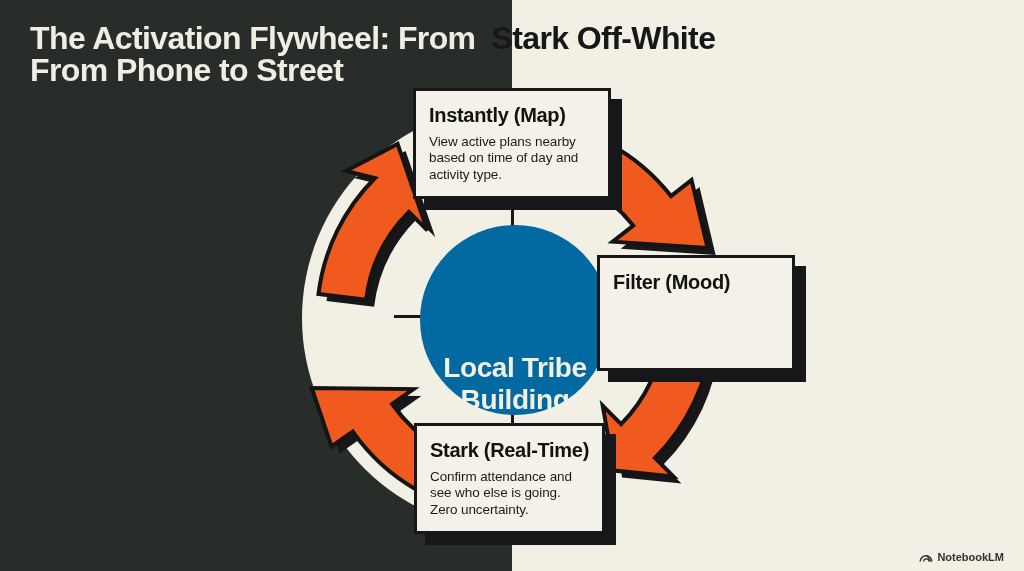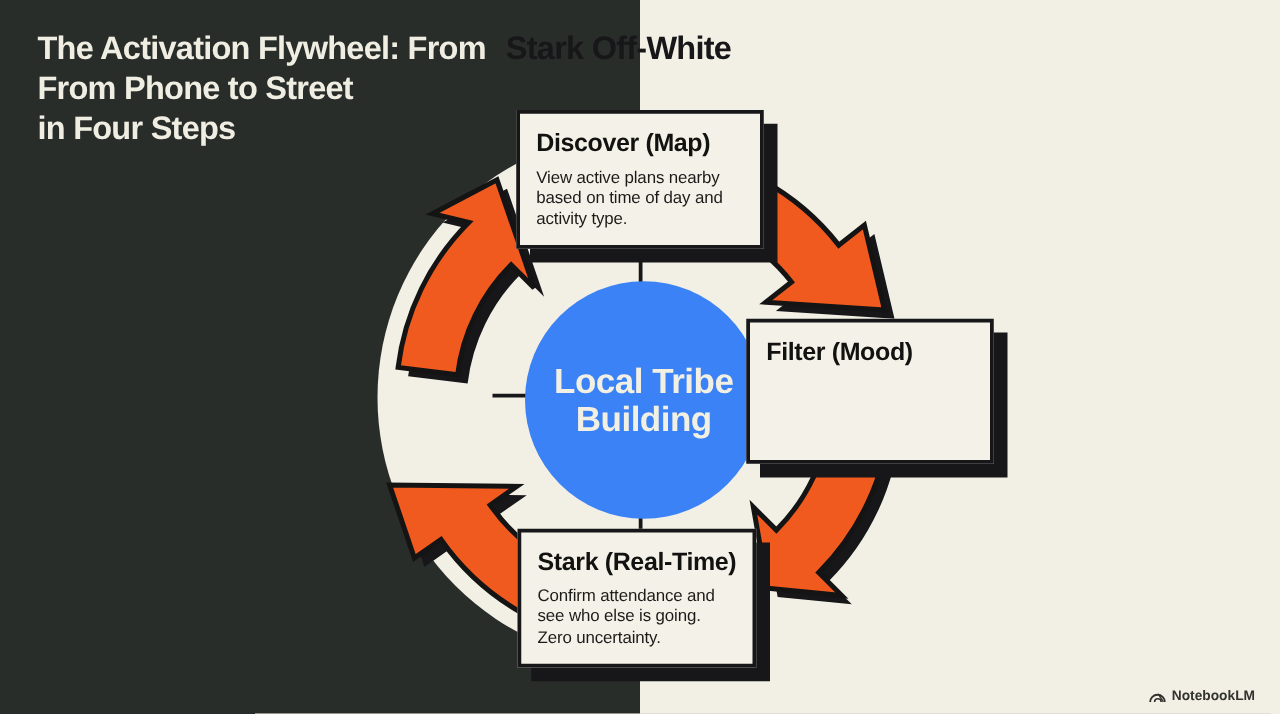--- a/index.html
+++ b/index.html
@@ -21,22 +21,22 @@
   svg.arrows { position:absolute; left:0; top:0; width:1024px; height:571px; }
   .arrow-shadow { fill:#17171a; }
   .arrow { fill:#f15a1f; stroke:#141414; stroke-width:4; stroke-linejoin:miter; }
   .connector { position:absolute; background:#17171a; }
   #conn-top    { left:511px; top:196px; width:3px;  height:44px; }
   #conn-bottom { left:511px; top:402px; width:3px;  height:34px; }
   #conn-left   { left:394px; top:315px; width:34px; height:3px; }
   #conn-right  { left:602px; top:315px; width:30px; height:3px; }
   .center-circle {
     position:absolute; left:420px; top:225px; width:190px; height:190px;
-    border-radius:50%; background:#3b82f6;
-    display:flex; align-items:center; justify-content:center; text-align:center;
+    border-radius:50%; background:#0369a1;
+    display:flex; align-items:flex-end; justify-content:center; text-align:center;
   }
   .center-circle .label {
     color:#f2efe3; font-size:28px; font-weight:700; line-height:1.12;
     letter-spacing:-0.4px; width:160px;
   }
   .card {
     position:absolute; background:#f4f2e8;
     border:3px solid #17171a;
     box-shadow:11px 11px 0 #17171a;
     padding:13px 13px;
@@ -47,21 +47,21 @@
   }
   .card p {
     font-size:13.5px; line-height:1.22; letter-spacing:-0.1px; color:#1b1b19;
   }
   #card-discover { left:413px; top:88px;  width:198px; min-height:110px; }
   #card-filter   { left:597px; top:255px; width:198px; min-height:116px; }
   #card-join     { left:414px; top:423px; width:191px; min-height:110px; }
   #card-connect  { left:203px; top:255px; width:196px; min-height:116px; }
   .headline {
     position:absolute; left:30px; top:22px;
-    font-weight:700; font-size:26px; line-height:32px; letter-spacing:-0.6px;
+    font-weight:700; font-size:32px; line-height:32px; letter-spacing:-0.6px;
     color:#f0eee2; white-space:nowrap;
   }
   .headline .on-light { color:#17171a; padding-left:16px; }
   .brand {
     position:absolute; right:20px; bottom:8px;
     display:flex; align-items:center; gap:4px;
     color:#32322e; font-size:11px; font-weight:700;
   }
   .brand svg { display:block; }
 </style>
@@ -89,38 +89,37 @@
   <div class="connector" id="conn-top"></div>
   <div class="connector" id="conn-bottom"></div>
   <div class="connector" id="conn-left"></div>
   <div class="connector" id="conn-right"></div>
 
   <div class="center-circle">
     <div class="label">Local Tribe Building</div>
   </div>
 
   <div class="card" id="card-discover">
-    <h3>Discover (Map)</h3>
+    <h3>Instantly (Map)</h3>
     <p>View active plans nearby based on time of day and activity type.</p>
   </div>
 
   <div class="card" id="card-filter">
     <h3>Filter (Mood)</h3>
   </div>
 
   <div class="card" id="card-join">
     <h3>Stark (Real-Time)</h3>
     <p>Confirm attendance and see who else is going. Zero uncertainty.</p>
   </div>
 
 
   <div class="headline">
     <div><span>The Activation Flywheel: From</span><span class="on-light">Stark Off-White</span></div>
     <div>From Phone to Street</div>
-    <div>in Four Steps</div>
   </div>
 
   <div class="brand">
     <span>
       <svg width="14" height="11" viewBox="0 0 24 18">
         <path d="M2 16 A10 10 0 0 1 22 16" fill="none" stroke="#32322e" stroke-width="2.6"></path>
         <path d="M8 16 A4.5 4.5 0 0 1 17 16" fill="none" stroke="#32322e" stroke-width="2.2"></path>
         <path d="M13 5 L20 16" fill="none" stroke="#32322e" stroke-width="2"></path>
       </svg>
     </span>

